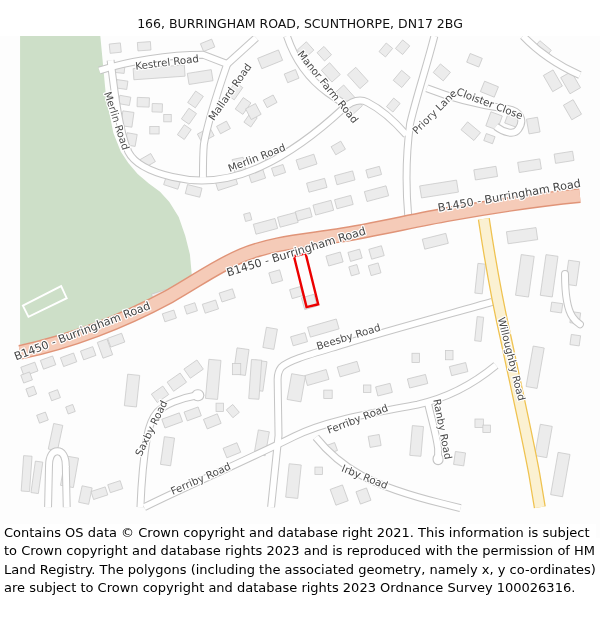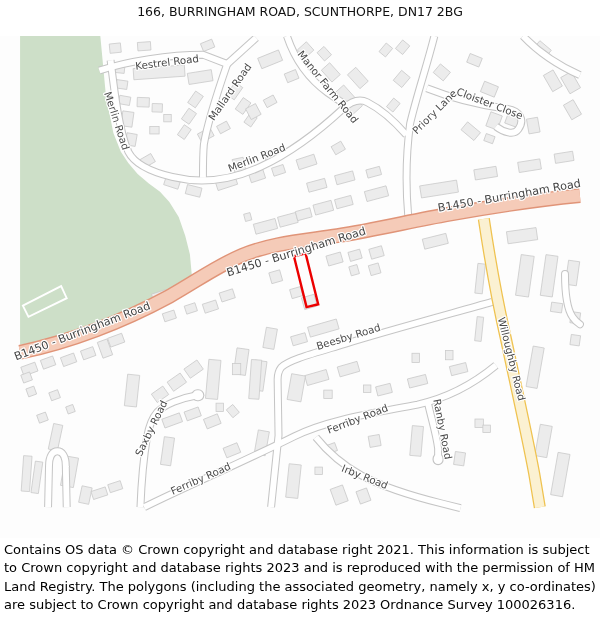--- a/index.html
+++ b/index.html
@@ -1,23 +1,23 @@
 <!DOCTYPE html>
 <html><head>
 <meta charset="utf-8">
 <style>
   html,body{margin:0;padding:0;background:#ffffff;}
   body{width:600px;height:625px;position:relative;overflow:hidden;
        font-family:"DejaVu Sans","Liberation Sans",sans-serif;}
   .header{position:absolute;top:0;left:0;width:600px;height:36px;text-align:center;
           background:#ffffff;z-index:5;}
-  .header .t1{font-size:12.5px;color:#111;padding-top:4px;line-height:16px;}
+  .header .t1{font-size:12.5px;color:#111;padding-top:16px;line-height:16px;}
   .header .t2{font-size:12.5px;color:#111;line-height:16px;}
   .map-wrap{position:absolute;top:36px;left:0;width:600px;height:502px;background:#fdfdfd;}
-  .footer{position:absolute;top:541px;left:4px;width:592px;font-size:13px;line-height:18.3px;
+  .footer{position:absolute;top:524px;left:4px;width:592px;font-size:13px;line-height:18.3px;
           color:#000;text-align:left;background:#ffffff;}
   svg text.rl{font-size:11px;fill:#4a4a4a;text-anchor:middle;
               paint-order:stroke;stroke:#ffffff;stroke-width:2.6px;stroke-linejoin:round;}
   svg text.rl-big{font-size:12px;fill:#454545;text-anchor:middle;
               paint-order:stroke;stroke:#ffffff;stroke-width:2.6px;stroke-linejoin:round;}
 </style>
 </head>
 <body>
 
 <div class="header">

